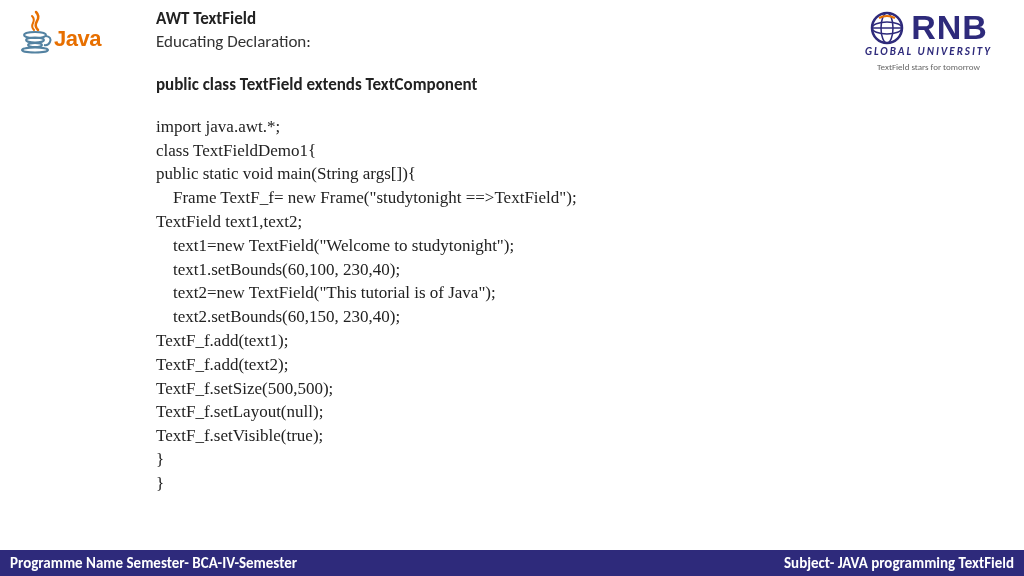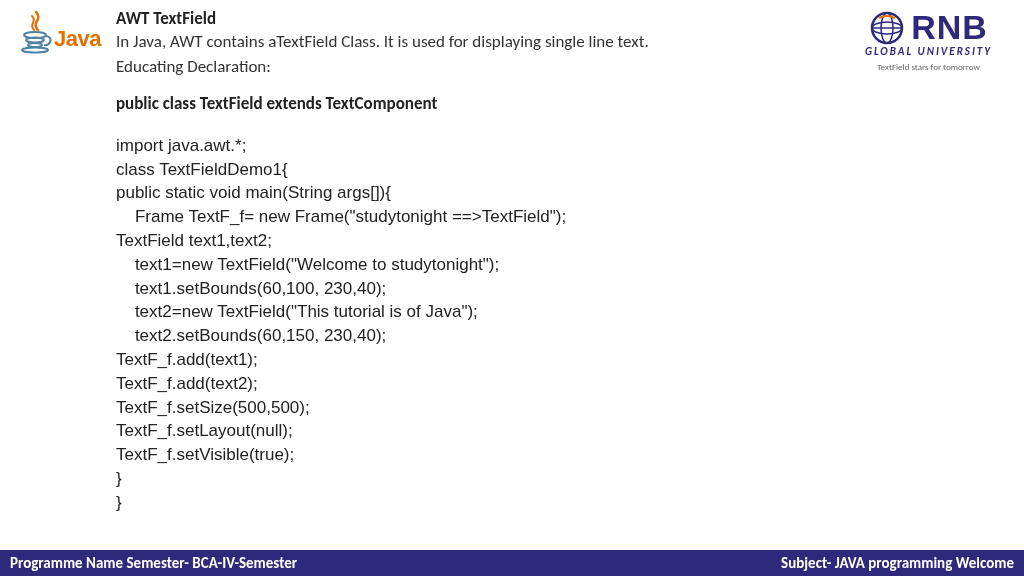--- a/index.html
+++ b/index.html
@@ -8,20 +8,21 @@
       height: 576px;
       font-family: Calibri, Arial, sans-serif;
       background: white;
       position: relative;
       overflow: hidden;
     }
     .header {
       display: flex;
       padding: 8px 12px 0 12px;
       position: relative;
+      gap: 40px;
     }
     .java-logo {
       width: 100px;
       height: 60px;
       flex-shrink: 0;
       position: relative;
     }
     .java-cup {
       position: absolute;
       left: 8px;
@@ -49,25 +50,25 @@
       color: #222;
       font-size: 17px;
     }
     .description {
       color: #333;
       margin-bottom: 2px;
     }
     .declaration {
       font-weight: bold;
       color: #222;
-      margin-top: 14px;
+      margin-top: 20px;
       margin-bottom: 18px;
     }
     .code {
-      font-family: Liberation Sans, sans-serif;
+      font-family: Liberation Serif, serif;
       font-size: 17px;
       color: #222;
       line-height: 1.4;
       white-space: pre;
     }
     .rnb-logo {
       position: absolute;
       right: 18px;
       top: 8px;
       text-align: center;
@@ -128,21 +129,20 @@
         <ellipse cx="15" cy="35" rx="7" ry="2" stroke="#5382a1" stroke-width="2" fill="none"></ellipse>
         <path d="M 26 26 Q 32 27 30 32 Q 28 36 24 35" stroke="#5382a1" stroke-width="2" fill="none"></path>
         <ellipse cx="15" cy="40" rx="13" ry="2.5" stroke="#5382a1" stroke-width="2" fill="none"></ellipse>
       </svg>
     </div>
     <div class="java-text">Java</div>
   </div>
 
   <div class="content">
     <div class="title">AWT TextField</div>
-    <div class="description">In Java, AWT contains aTextField Class. It is used for displaying single line text.</div>
     <div class="description">Educating Declaration:</div>
     <div class="declaration">public class TextField extends TextComponent</div>
     <div class="code">import java.awt.*;
 class TextFieldDemo1{
 public static void main(String args[]){
     Frame TextF_f= new Frame("studytonight ==&gt;TextField");
 TextField text1,text2;
     text1=new TextField("Welcome to studytonight");
     text1.setBounds(60,100, 230,40);
     text2=new TextField("This tutorial is of Java");
@@ -167,14 +167,14 @@
       </svg>
       <span class="rnb-text">RNB</span>
     </div>
     <div class="rnb-sub1">GLOBAL UNIVERSITY</div>
     <div class="rnb-sub2">TextField stars for tomorrow</div>
   </div>
 </div>
 
 <div class="footer">
   <span>Programme Name Semester- BCA-IV-Semester</span>
-  <span>Subject- JAVA programming Welcome</span>
+  <span>Subject- JAVA programming TextField</span>
 </div>
 
 </body></html>

